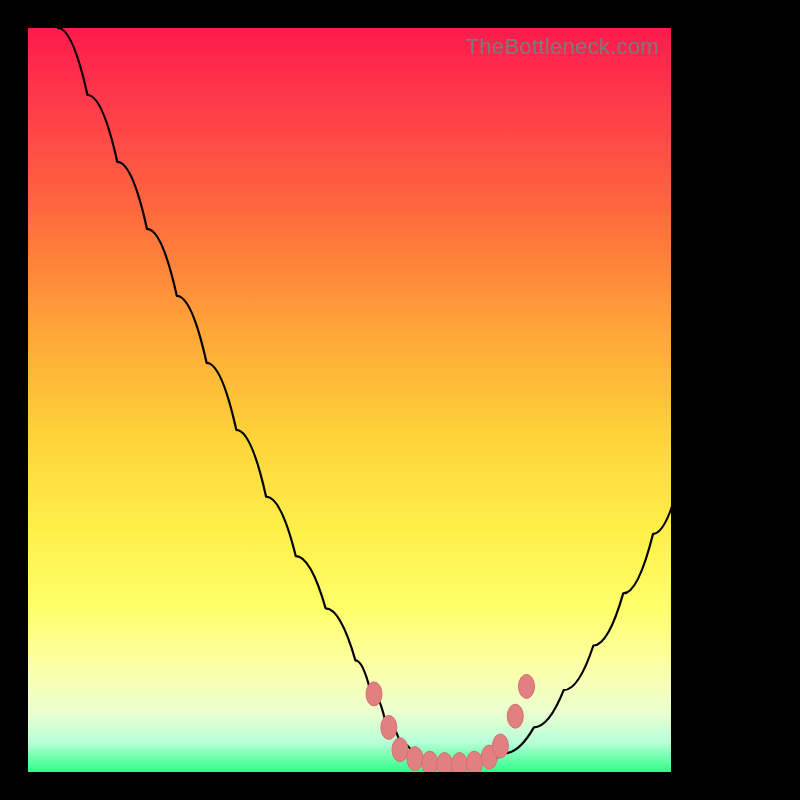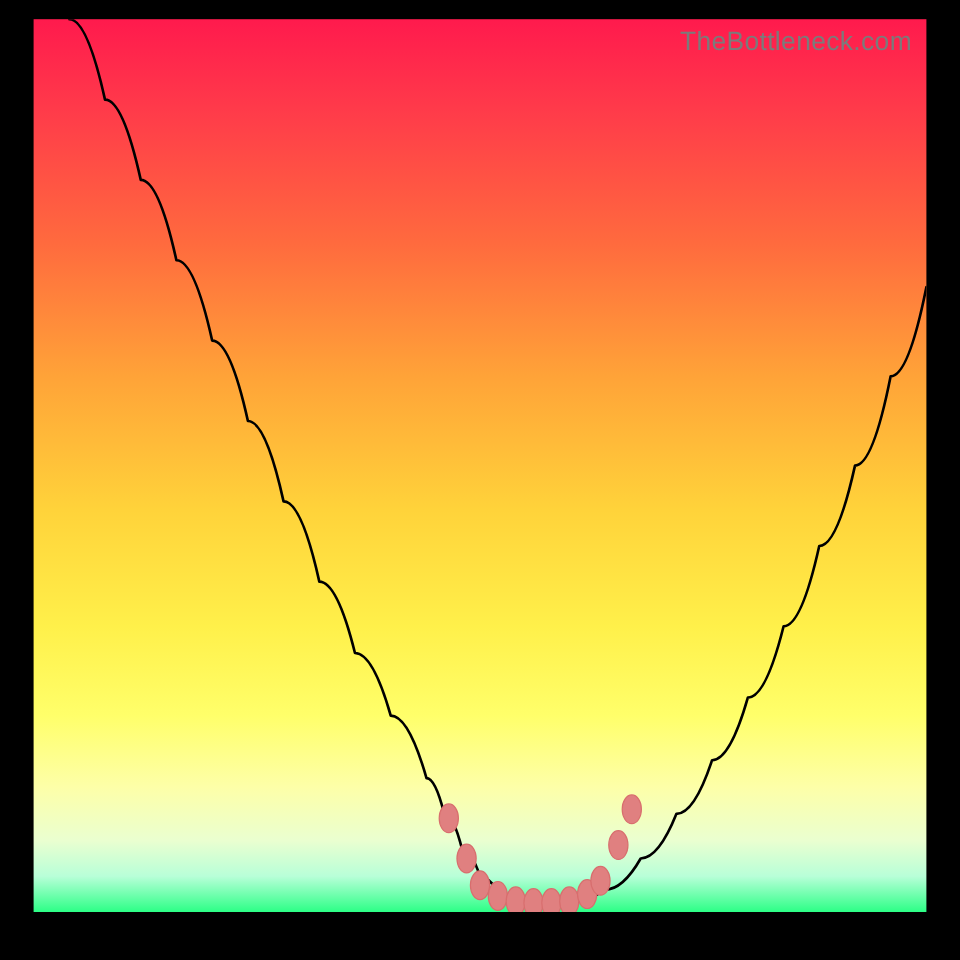--- a/index.html
+++ b/index.html
@@ -15,22 +15,22 @@
     position: absolute;
     left: 0;
     top: 0;
     width: 800px;
     height: 800px;
     background: #000;
   }
   .plot {
     position: absolute;
     left: 28px;
-    top: 16px;
-    width: 744px;
+    top: 28px;
+    width: 643px;
     height: 744px;
     background: linear-gradient(
       to bottom,
       #ff1a4d 0%,
       #ff3a4a 10%,
       #ff6a3e 25%,
       #ffa338 40%,
       #ffd33a 55%,
       #fff04a 68%,
       #ffff6a 78%,

